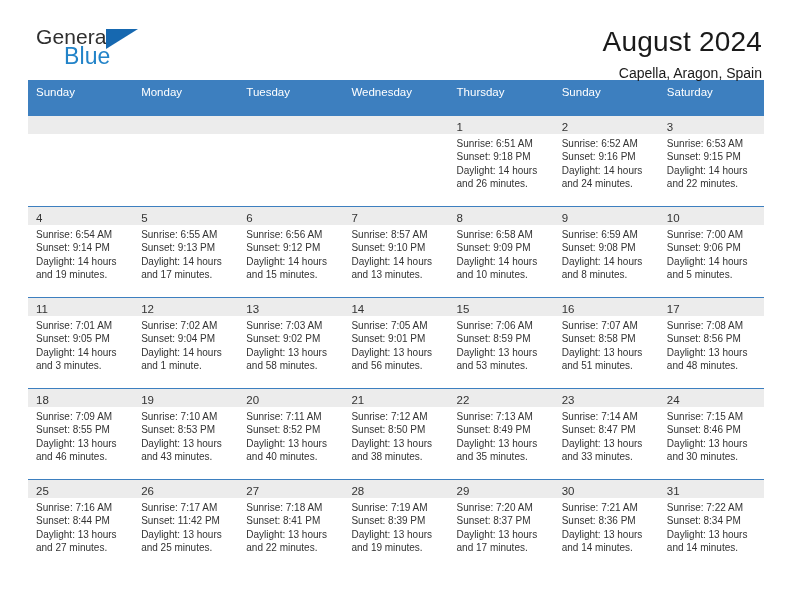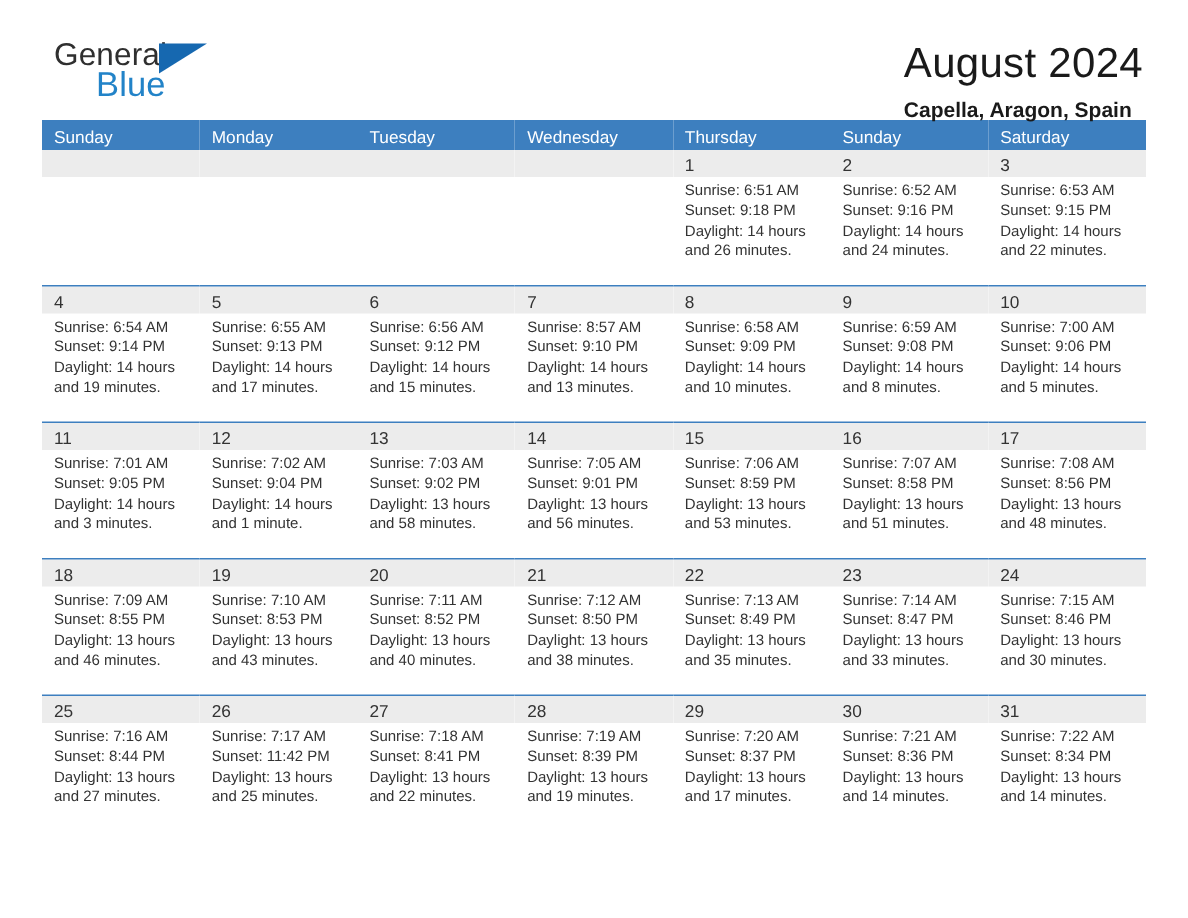--- a/index.html
+++ b/index.html
@@ -61,53 +61,54 @@
     position: absolute;
     left: 78px;
     top: 3px;
     width: 0;
     height: 0;
     border-left: 32px solid #1668b0;
     border-bottom: 20px solid transparent;
   }
 
   .title-block {
+    text-align: right;
     padding-right: 2px;
   }
   .cal-title {
     font-size: 28px;
     line-height: 32px;
     font-weight: 400;
     color: #1a1a1a;
     margin: 0;
     letter-spacing: 0.2px;
   }
   .cal-subtitle {
     font-size: 14px;
     line-height: 18px;
-    font-weight: 700;
+    font-weight: 400;
     color: #1a1a1a;
     margin: 6px 0 0 0;
   }
 
   
   .calendar {
     width: 736px;
     border-collapse: collapse;
     table-layout: fixed;
     margin-top: 6px;
   }
 
   .calendar th {
     background: #3d7fbf;
     color: #ffffff;
     font-size: 11.5px;
     font-weight: 400;
     text-align: left;
-    padding: 6px 0 2px 8px;
+    padding: 6px 0 18px 8px;
     height: 20px;
     box-sizing: border-box;
     border: none;
   }
 
   .calendar td {
     vertical-align: top;
     padding: 0;
     height: 90px;
     border: none;

